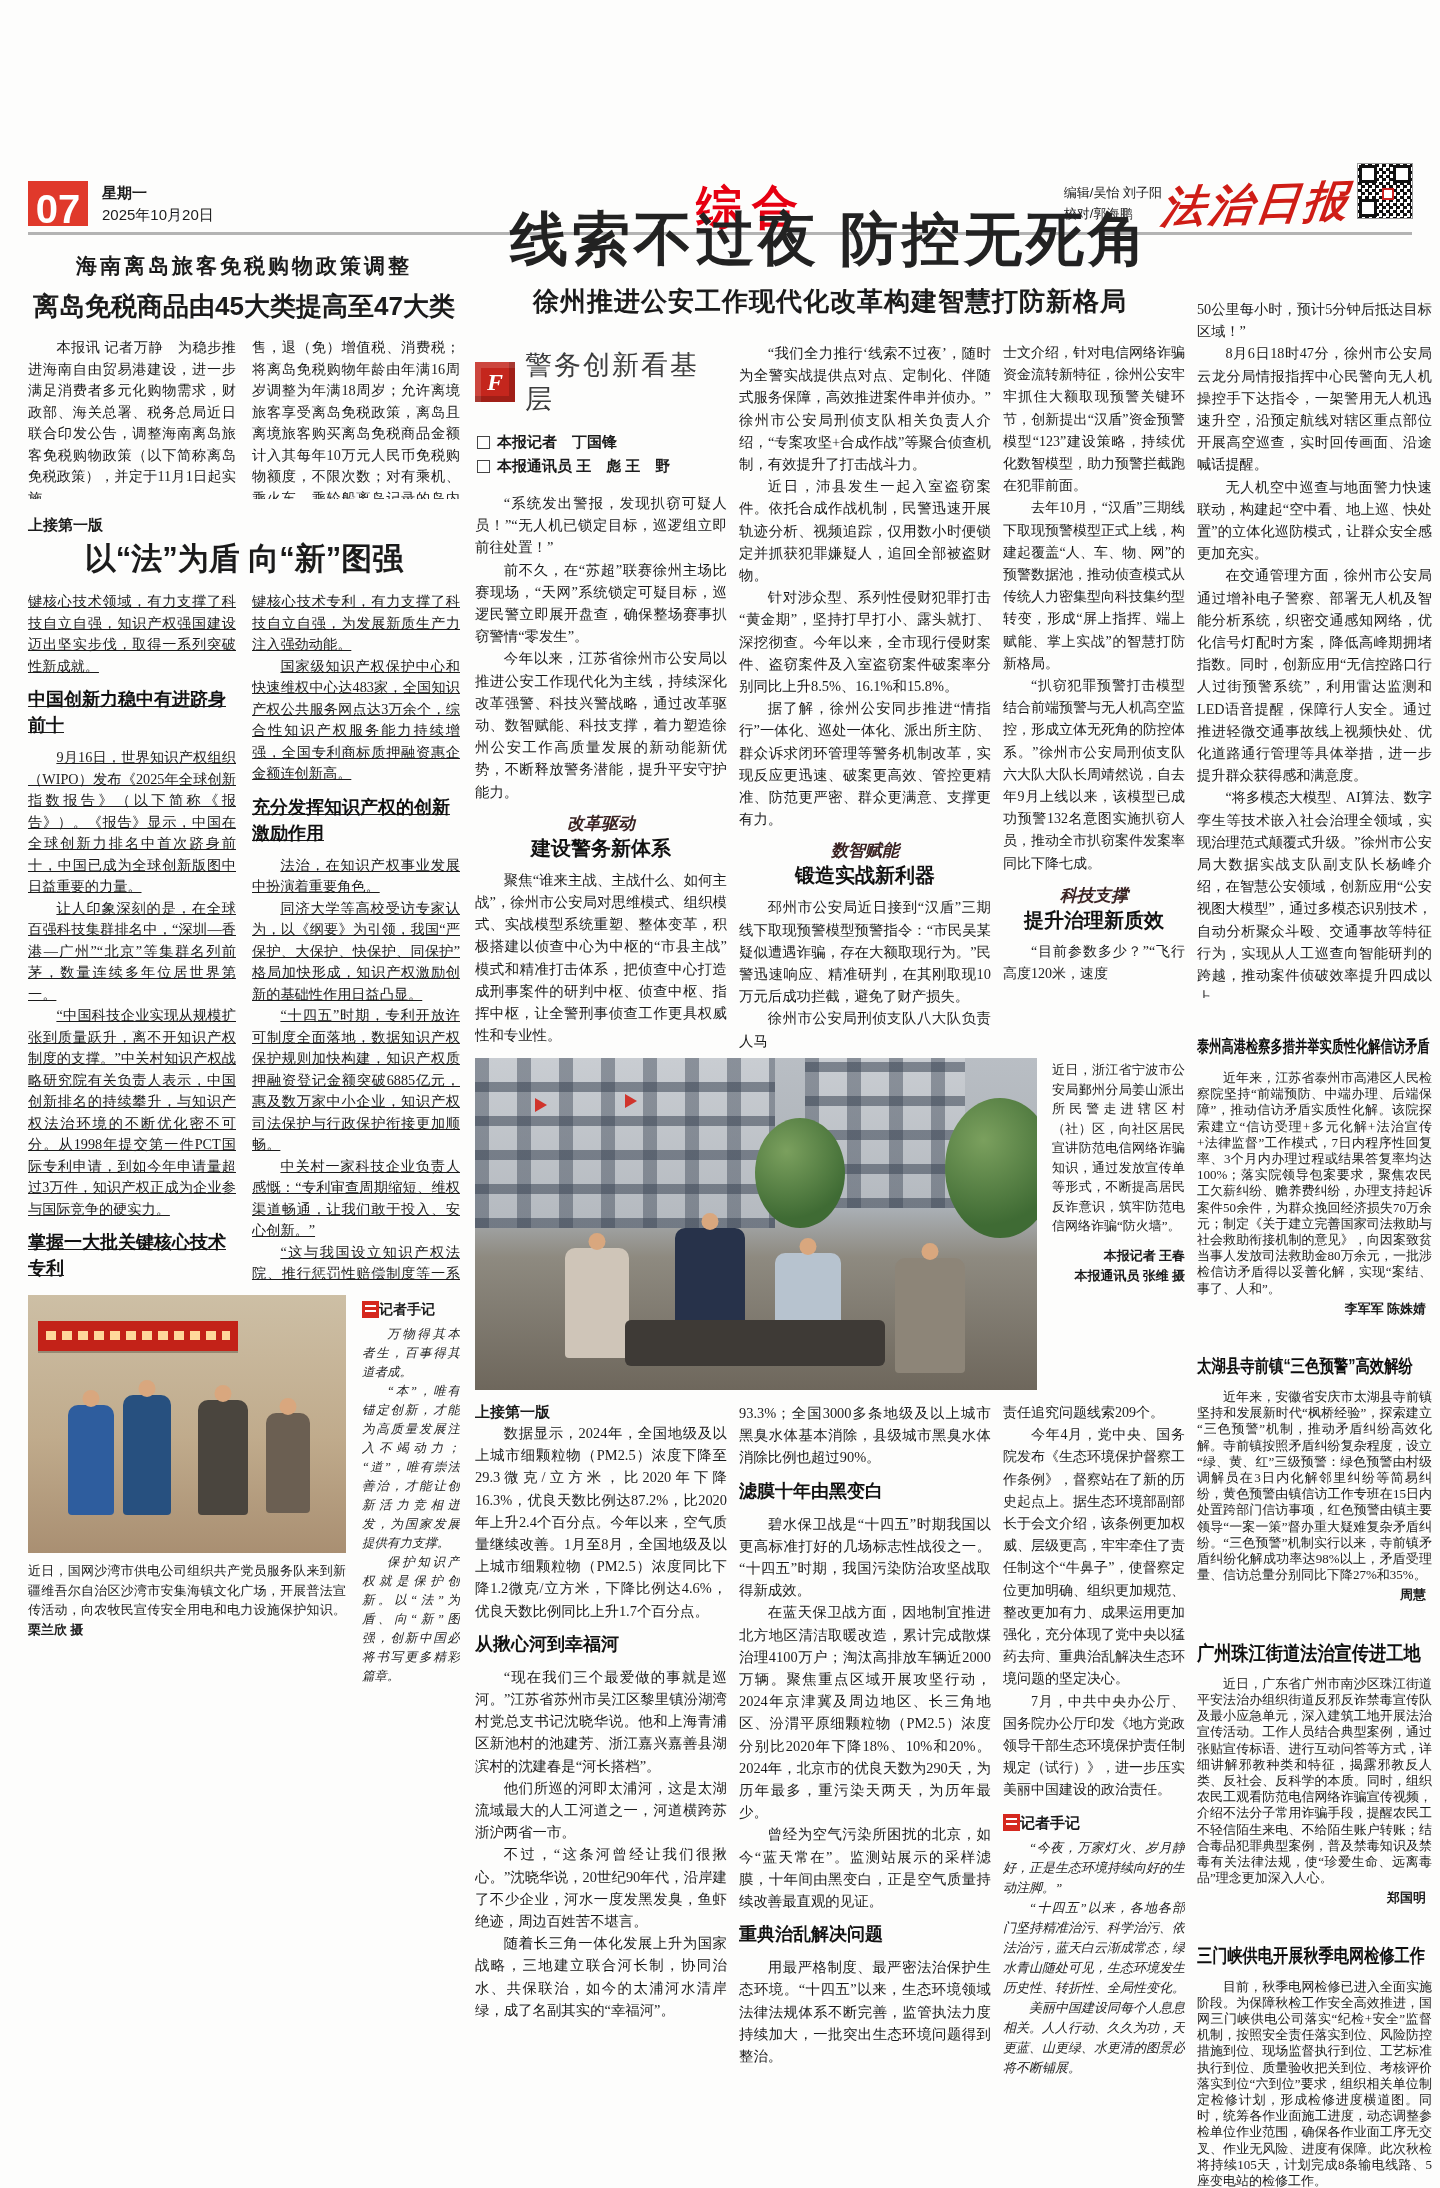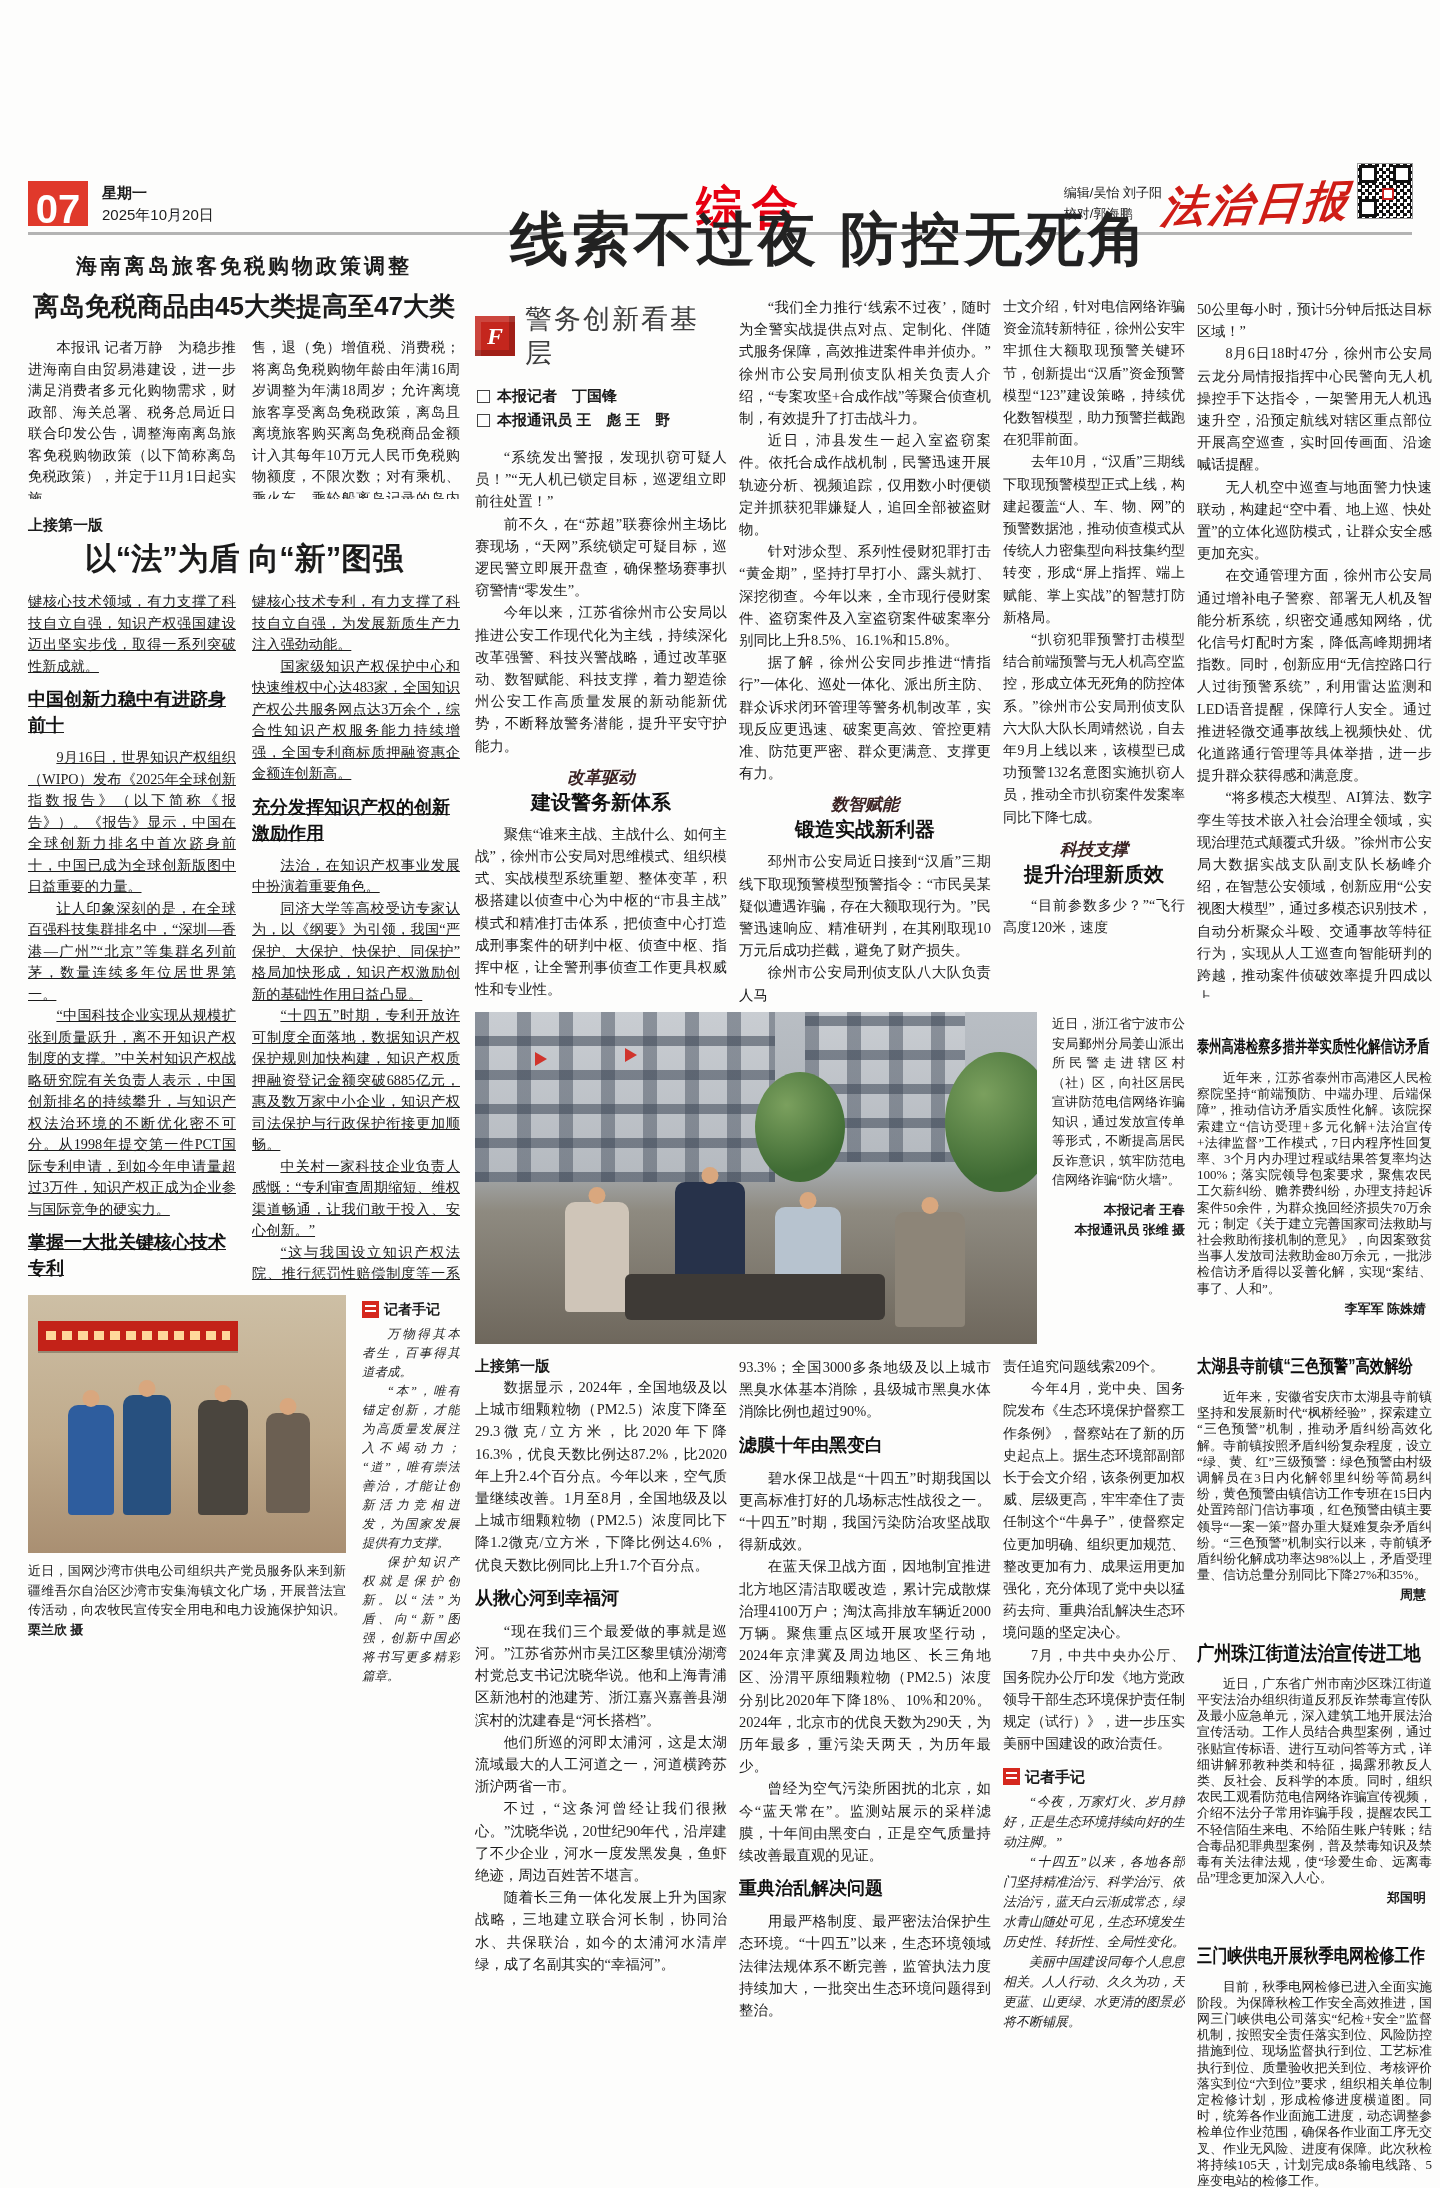--- a/index.html
+++ b/index.html
@@ -52,21 +52,21 @@
           box-shadow:0 2px 0 rgba(0,0,0,.25);}
   .banner::after{content:"";position:absolute;left:8px;top:10px;width:184px;height:9px;
           background:repeating-linear-gradient(90deg,#ffd89b 0 10px,transparent 10px 16px);}
   .person{position:absolute;border-radius:10px 10px 4px 4px;}
   .person::before{content:"";position:absolute;top:-15px;left:50%;transform:translateX(-50%);
           width:17px;height:17px;border-radius:50%;background:#d9a77e;}
   .cap13{font-size:13px;line-height:19.5px;text-align:justify;}
   .lcap{position:absolute;left:0;top:266px;width:318px;}
   .credit{font-weight:bold;white-space:nowrap;}
   .note{overflow:hidden;}
-  .note-hdr{display:flex;align-items:center;gap:5px;margin-bottom:7px;}
+  .note-hdr{display:flex;align-items:center;margin-bottom:7px;}
   .note-ico{width:17px;height:17px;background:linear-gradient(180deg,#d5281e 0 100%);position:relative;flex:0 0 17px;}
   .note-ico::after{content:"";position:absolute;left:3px;top:4px;right:3px;height:9px;
           background:repeating-linear-gradient(180deg,#fff 0 2px,transparent 2px 5px);}
   .note-ttl{font:bold 14px/17px "Liberation Sans",sans-serif;}
   .note-body .para{font:italic 12.5px/19px "Liberation Serif",serif;color:#222;}
   #lnote{position:absolute;left:334px;top:6px;width:98px;height:452px;}
 
   
   #midblk{position:absolute;left:475px;top:206px;width:710px;}
   .main-head{font:900 58px/66px "Liberation Sans",sans-serif;text-align:center;letter-spacing:4px;color:#222;}
@@ -198,20 +198,21 @@
             <p class="para">万物得其本者生，百事得其道者成。</p>
             <p class="para">“本”，唯有锚定创新，才能为高质量发展注入不竭动力；“道”，唯有崇法善治，才能让创新活力竞相迸发，为国家发展提供有力支撑。</p>
             <p class="para">保护知识产权就是保护创新。以“法”为盾、向“新”图强，创新中国必将书写更多精彩篇章。</p>
           </div>
       </aside>
     </div>
   </section>
 
   <section id="midblk">
     <h1 class="main-head" style="margin:0">线索不过夜  防控无死角</h1>
+    <div class="main-deck">徐州推进公安工作现代化改革构建智慧打防新格局</div>
 
     <div class="mcols">
       <div class="mcol1">
         <div class="series">
           <div class="series-top">
             <span class="cube">
                 <span>F</span>
               </span>
             <span class="series-ttl">警务创新看基层</span>
           </div>

